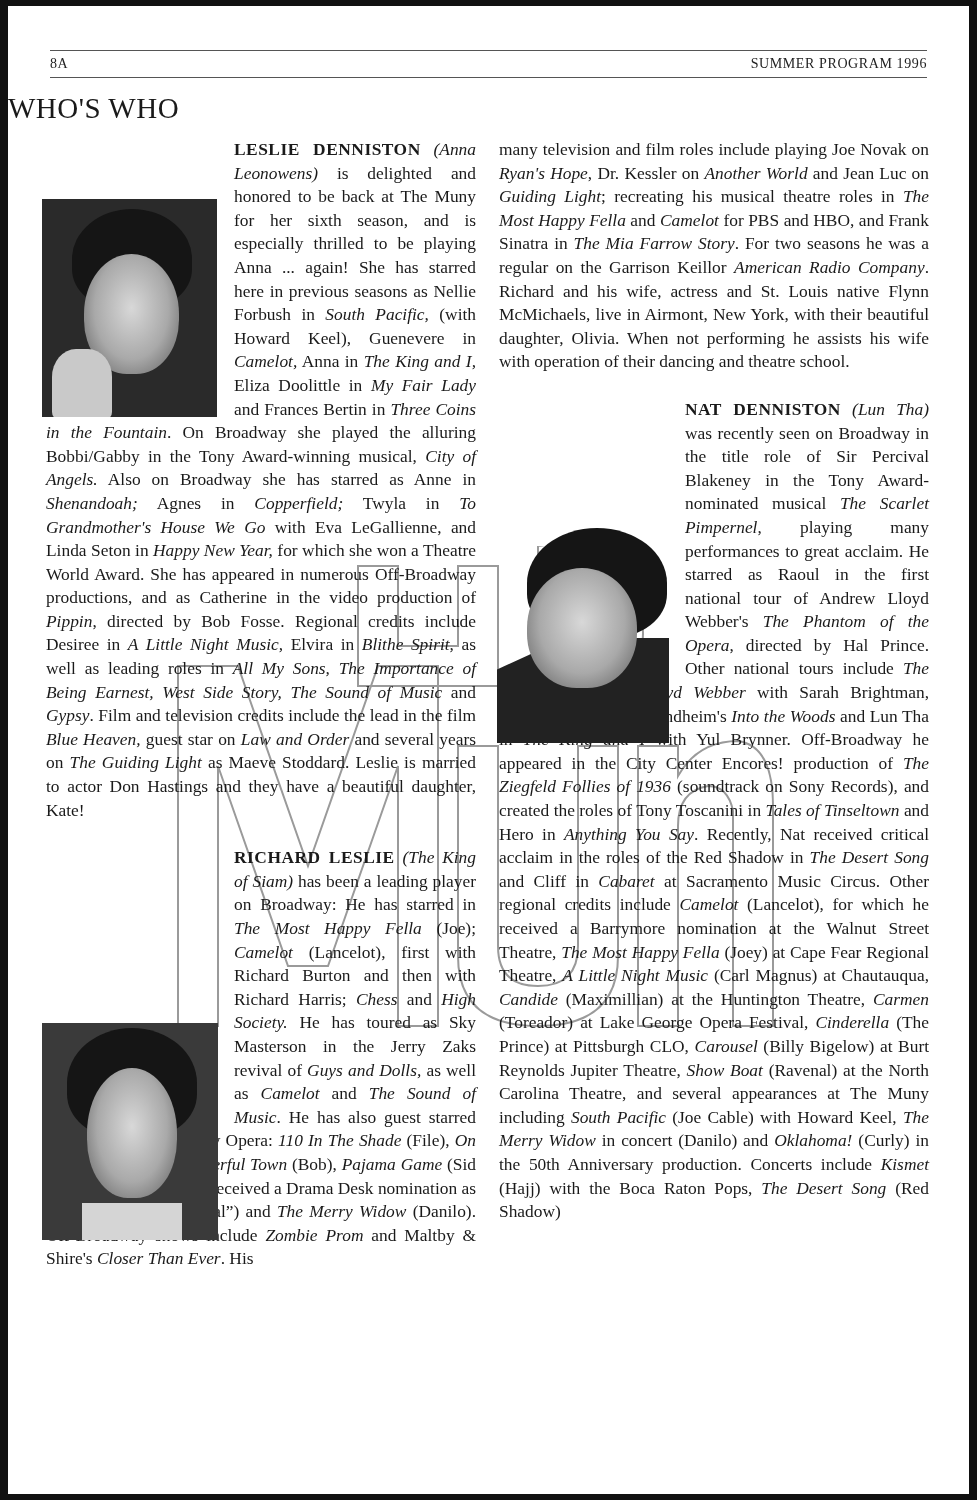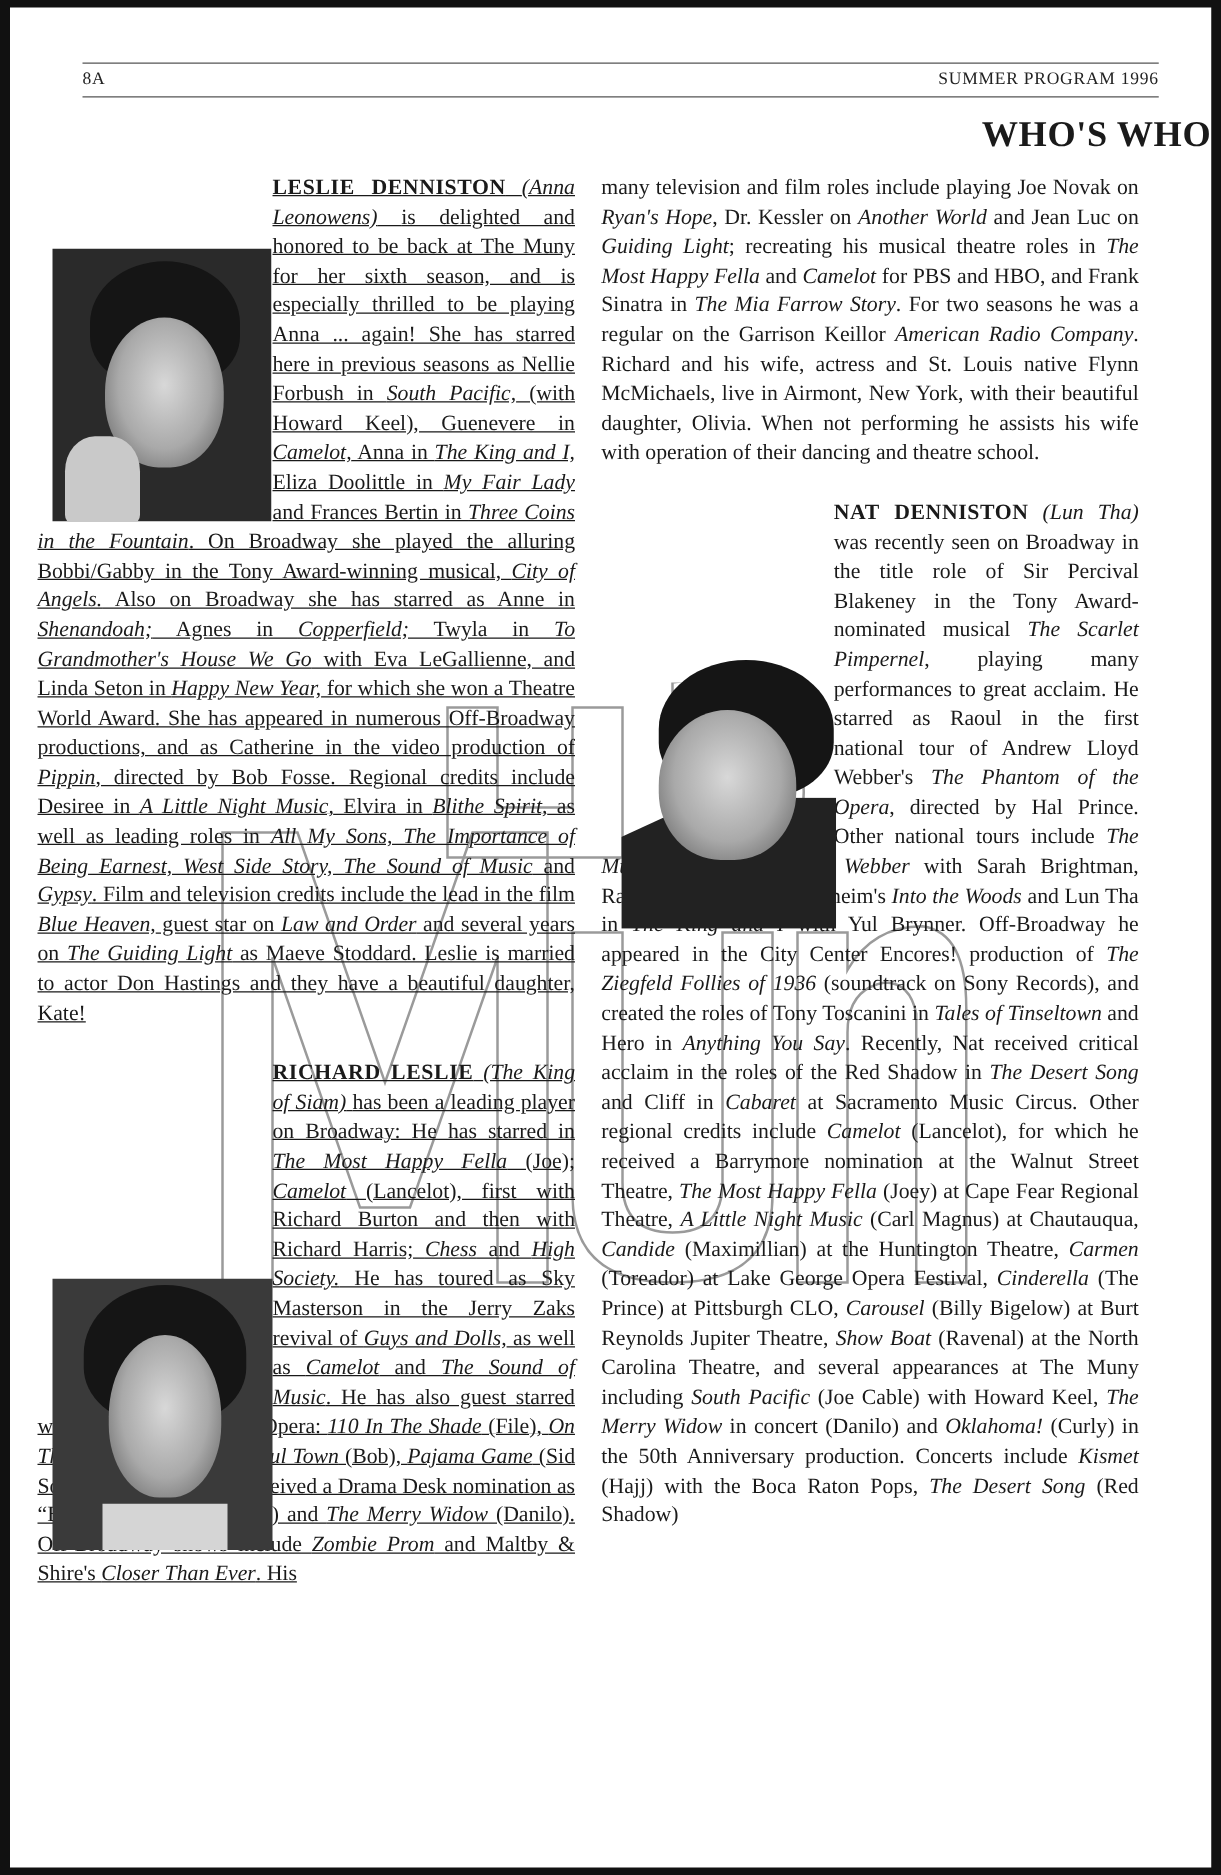--- a/index.html
+++ b/index.html
@@ -8,33 +8,33 @@
     font-family:"DejaVu Serif", "Liberation Serif", serif; color:#1a1a1a;
   }
   .page {
     position:absolute; left:8px; top:6px; width:961px; height:1488px;
     background:#fff;
   }
   .header {
     position:absolute; left:42px; right:42px; top:44px; height:26px;
     border-top:1px solid #555; border-bottom:1px solid #555;
     font-family:"Liberation Serif", serif; font-size:14px; letter-spacing:0.6px;
-    display:flex; justify-content:space-between; align-items:center; color:#222;margin-left:16px;
+    display:flex; justify-content:space-between; align-items:center; color:#222;
   }
   .title {
-    position:absolute; left:0; right:0; top:86px; text-align:right;
-    font-family:"Liberation Serif", serif; font-weight:bold; font-size:29px; letter-spacing:0.5px;
+    position:absolute; left:0; right:12px; top:86px; text-align:left;
+    font-family:"Liberation Serif", serif; font-weight:normal; font-size:29px; letter-spacing:0.5px;
   }
   .col {
     position:absolute; top:132px; width:430px;
     font-size:17.4px; line-height:23.6px; text-align:justify;
     font-family:"Liberation Serif", serif;
   }
-  .col.left { left:22px;text-decoration:underline; }
-  .col.right { left:473px; }
+  .col.left { left:38px; }
+  .col.right { left:491px; }
   .col p { margin:0; }
   .col p + p { margin-top:24px; }
   .name { font-weight:bold; letter-spacing:0.5px; }
   i { font-style:italic; }
   .photo {
     float:left; background:#2a2a2a; margin:14px 14px 6px 0;
     position:relative; overflow:hidden;
   }
   .photo .face {
     position:absolute; border-radius:50% 50% 45% 45%;

